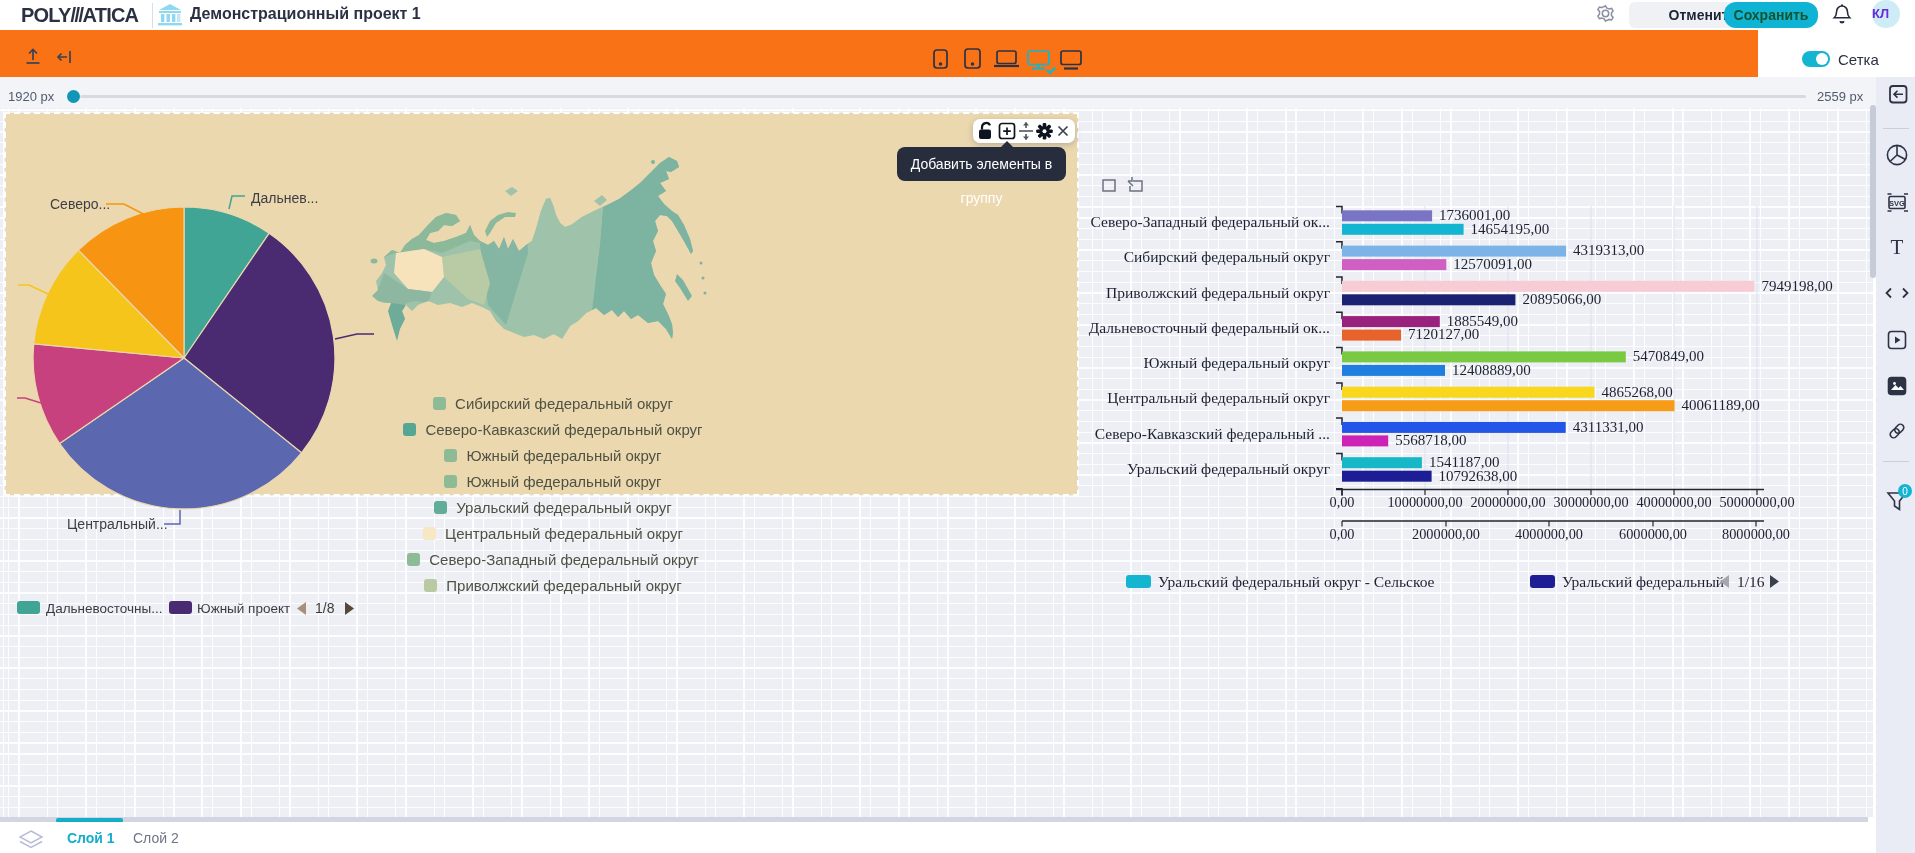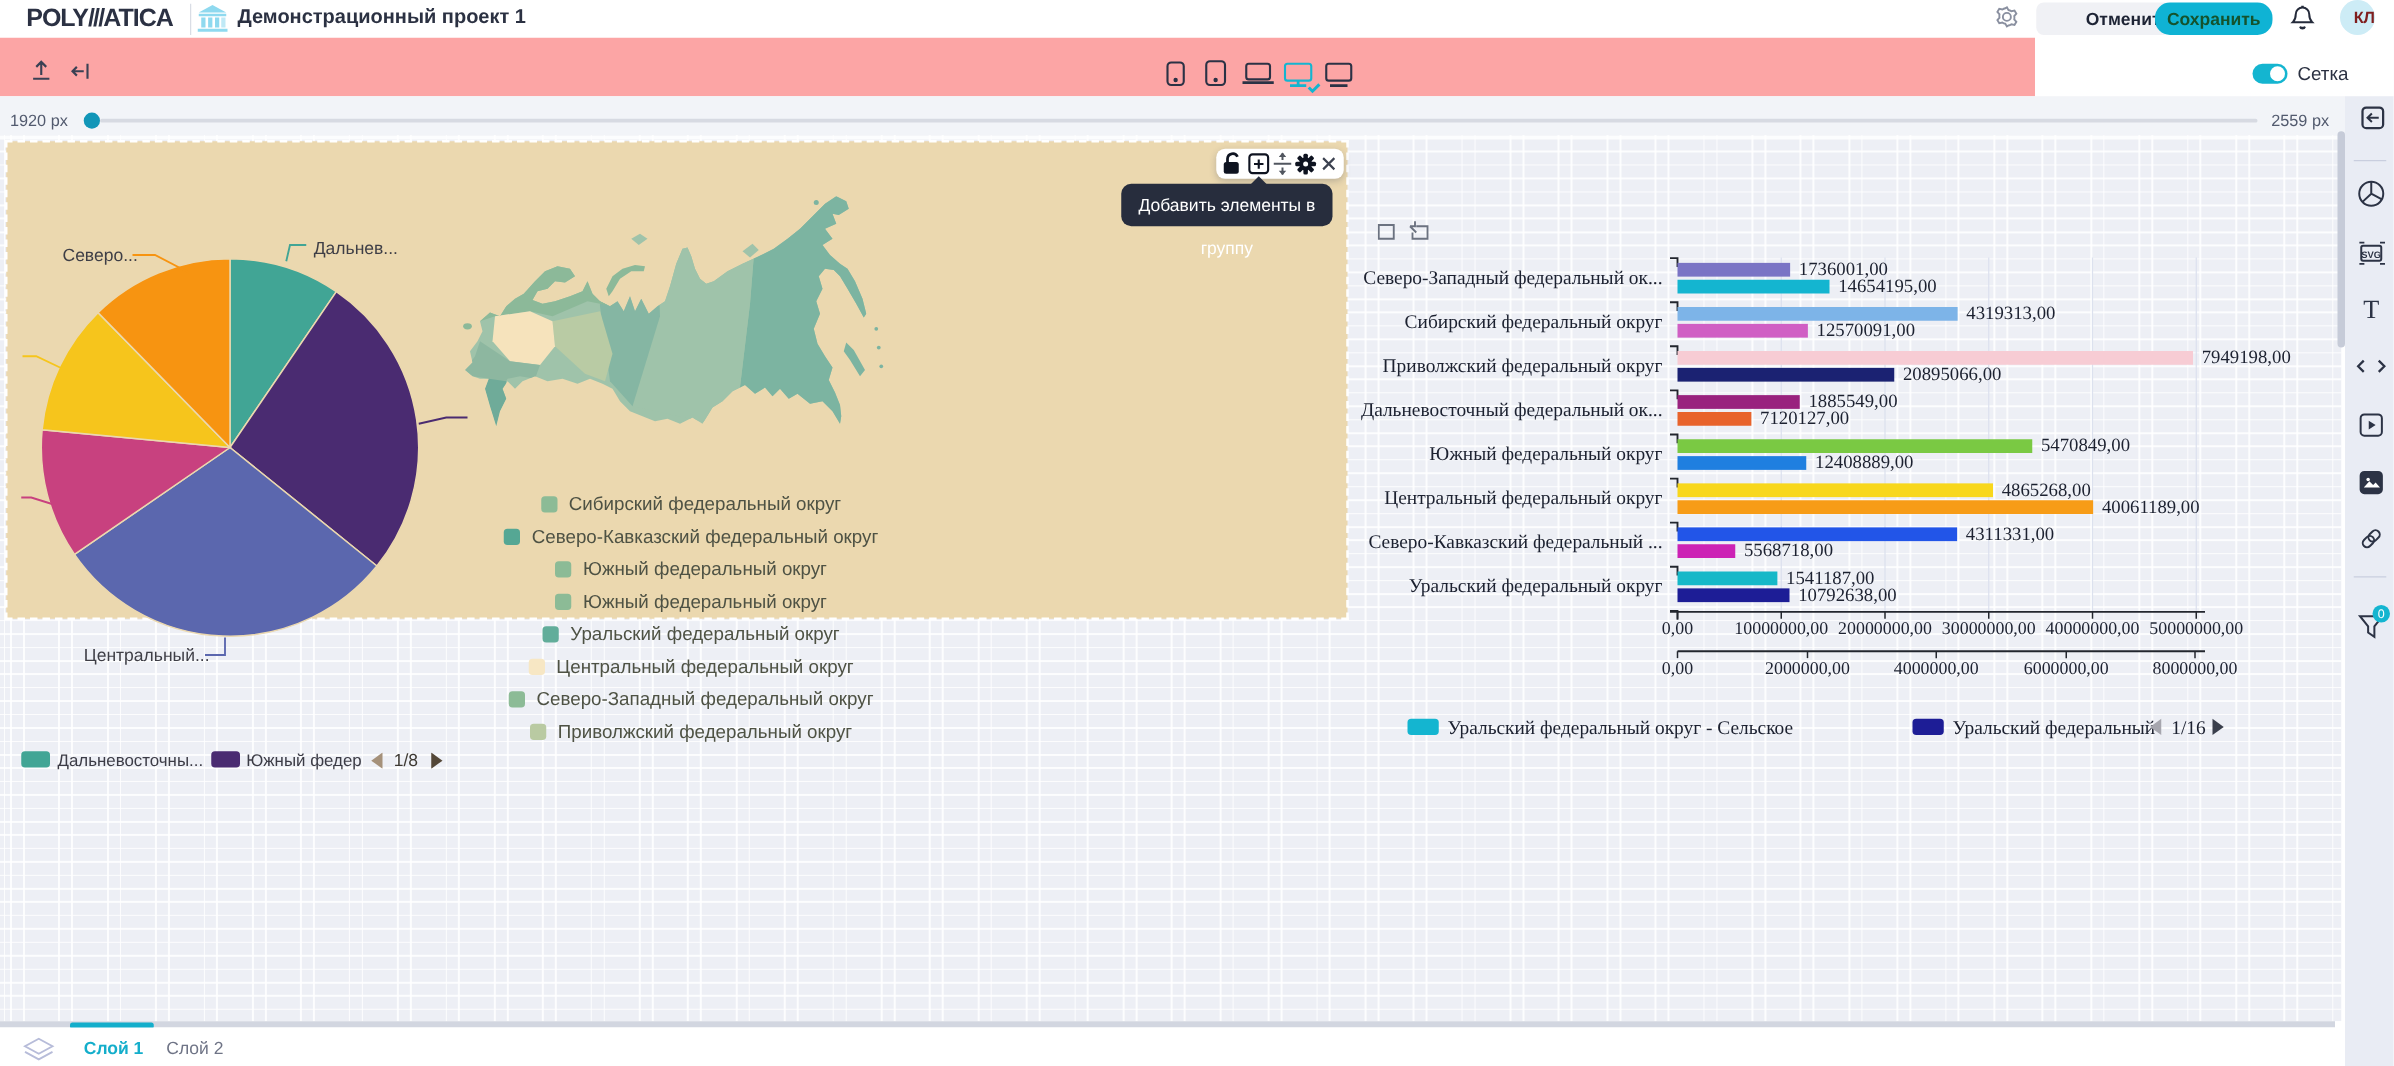--- a/index.html
+++ b/index.html
@@ -5,23 +5,23 @@
 *{margin:0;padding:0;box-sizing:border-box}
 html,body{width:1915px;height:853px;overflow:hidden;background:#fff;font-family:"Liberation Sans",sans-serif}
 #app{position:relative;width:1915px;height:853px}
 
 #header{position:absolute;left:0;top:0;width:1915px;height:30px;background:#fff;z-index:30}
 #logo{position:absolute;left:21px;top:4px;font-size:20px;font-weight:700;color:#2b3143;letter-spacing:-0.8px}
 #hdivider{position:absolute;left:152px;top:3px;width:1px;height:25px;background:#d9dde5}
 #title{position:absolute;left:190px;top:5px;font-size:16px;font-weight:600;color:#2b3142}
 #btn-cancel{position:absolute;left:1629px;top:2px;width:108px;height:26px;background:#f0f1f5;border-radius:6px;font-size:14px;font-weight:600;color:#1d2334;text-align:right;line-height:26px}
 #btn-save{position:absolute;left:1724px;top:2px;width:94px;height:26px;background:#0fb3d4;border-radius:12px;font-size:14px;font-weight:600;color:#14532d;text-align:center;line-height:26px}
-#avatar{position:absolute;left:1872px;top:0px;width:28px;height:28px;background:#cdecf6;border-radius:50%;text-align:right;line-height:28px;font-size:13px;font-weight:700;color:#7f1d1d}
-
-#toolbar{position:absolute;left:0;top:30px;width:1628px;height:47px;background:#fca5a5}
+#avatar{position:absolute;left:1872px;top:0px;width:28px;height:28px;background:#cdecf6;border-radius:50%;text-align:left;line-height:28px;font-size:13px;font-weight:700;color:#6d28d9}
+
+#toolbar{position:absolute;left:0;top:30px;width:1758px;height:47px;background:#f97316}
 
 #sliderrow{position:absolute;left:0;top:77px;width:1876px;height:31px;background:#f2f4f8}
 #slider-label-l{position:absolute;left:8px;top:12px;font-size:13px;color:#525a6e}
 #slider-label-r{position:absolute;left:1817px;top:12px;font-size:13px;color:#525a6e}
 #slider-track{position:absolute;left:80px;top:18px;width:1726px;height:3px;background:#d7dae2;border-radius:2px}
 #slider-dot{position:absolute;left:67px;top:13px;width:13px;height:13px;background:#1296b8;border-radius:50%}
 
 #canvas{position:absolute;left:0;top:108px;width:1873px;height:709px;overflow:hidden;
 background-color:#edeff5;
 background-image:
@@ -197,21 +197,21 @@
         <div class="mlr"><span class="sw" style="background:#8cbb96"></span>Южный федеральный округ</div>
         <div class="mlr"><span class="sw" style="background:#62ad9a"></span>Уральский федеральный округ</div>
         <div class="mlr"><span class="sw" style="background:#f7e7c4"></span>Центральный федеральный округ</div>
         <div class="mlr"><span class="sw" style="background:#8cbb96"></span>Северо-Западный федеральный округ</div>
         <div class="mlr"><span class="sw" style="background:#b9caa2"></span>Приволжский федеральный округ</div>
       </div>
       <div id="pielegend">
         <span class="psw" style="left:12px;background:#41a595"></span>
         <span class="plt" style="left:41px">Дальневосточны...</span>
         <span class="psw" style="left:164px;background:#4a2b71"></span>
-        <span class="plt" style="left:192px">Южный федер</span>
+        <span class="plt" style="left:192px">Южный проект</span>
         <svg style="position:absolute;left:291px;top:1px" width="62" height="13">
           <polygon points="10,0 10,13 1,6.5" fill="#a5917a"></polygon>
           <polygon points="49,0 49,13 58,6.5" fill="#544838"></polygon>
         </svg>
         <span style="position:absolute;left:310px;top:-1px;font-size:14px;color:#3e3a33">1/8</span>
       </div>
     </div>
   </div>
   <div id="header">
     <div id="logo">POLY<span style="letter-spacing:-1.5px">///</span>ATICA</div>

